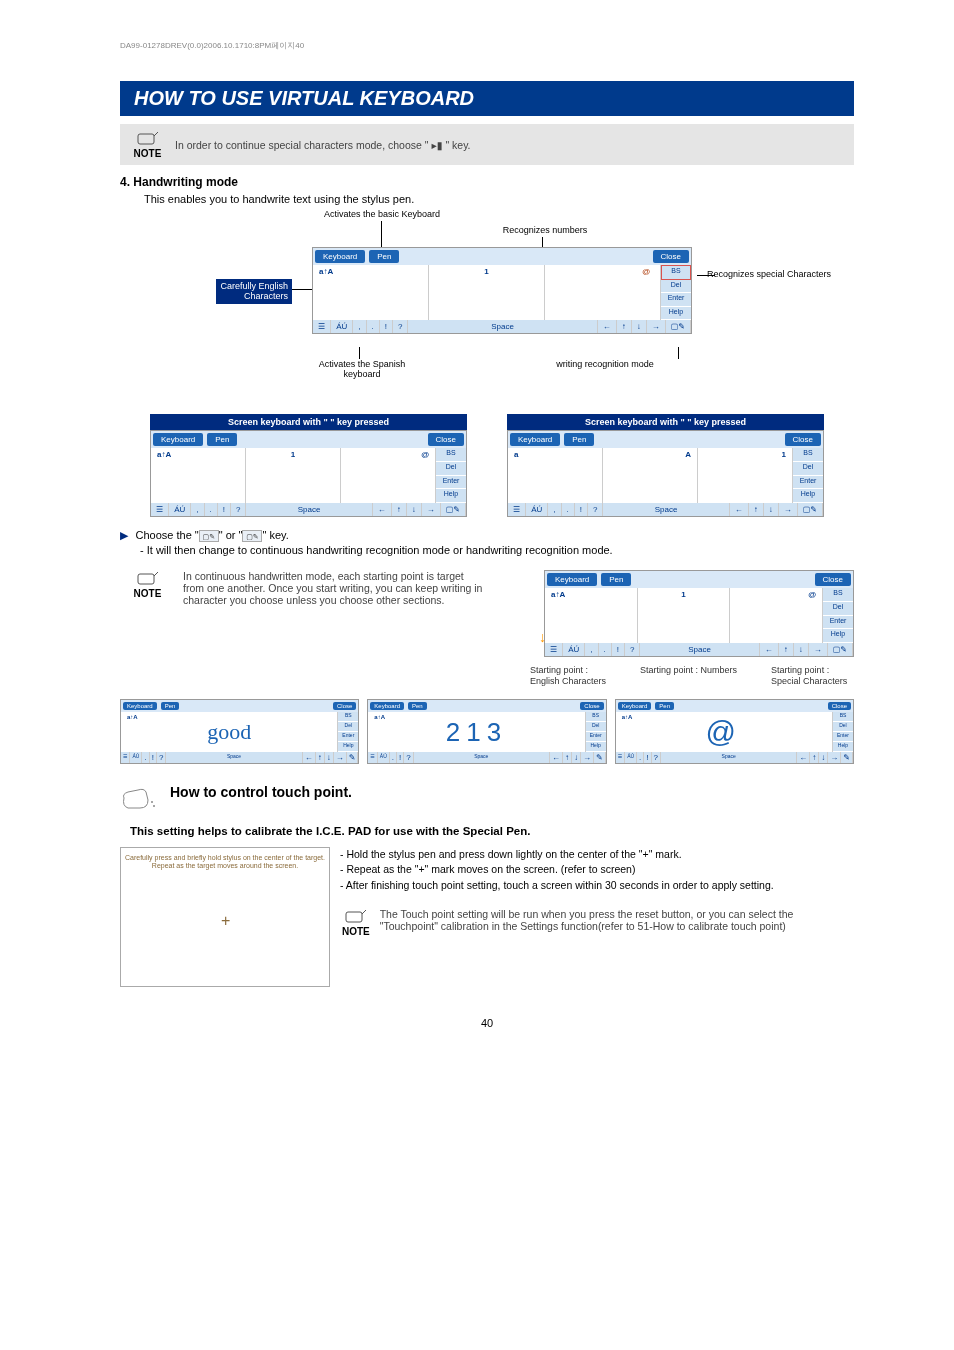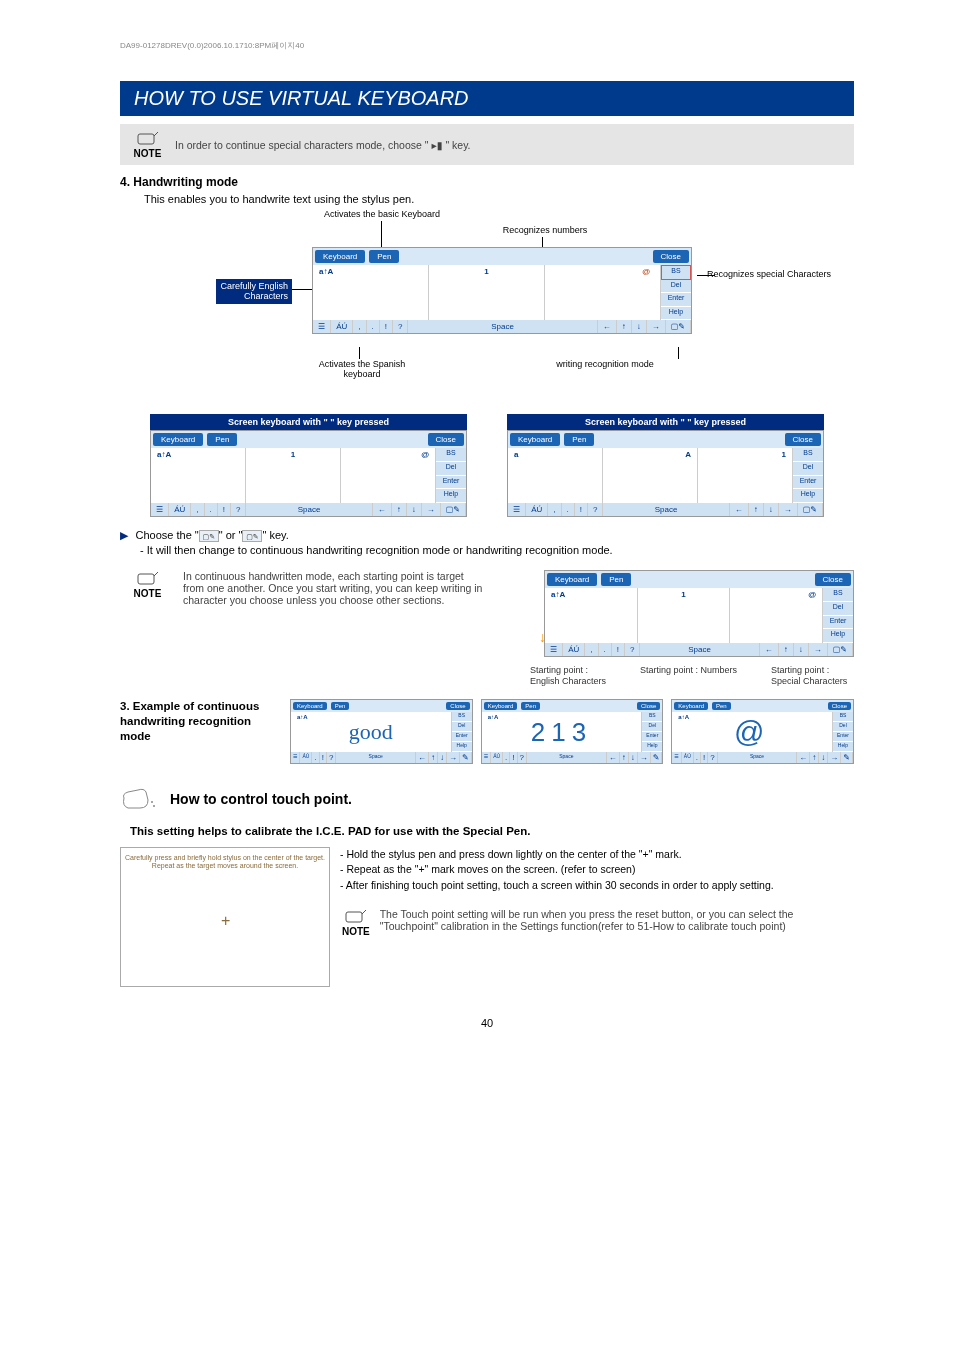--- a/index.html
+++ b/index.html
@@ -1,19 +1,19 @@
 <!DOCTYPE html>
 <html><head>
 <meta charset="utf-8">
 <style>
   * { box-sizing: border-box; margin: 0; padding: 0; }
   body { font-family: Arial, Helvetica, sans-serif; font-size: 11px; color: #000; background: #fff; width: 954px; margin: 0 auto; }
   .page { padding: 40px 100px 40px 120px; }
   .doc-header { font-size: 8px; color: #888; margin-bottom: 30px; }
-  .title-banner { background: #003a8c; color: #fff; font-weight: normal; font-size: 20px; padding: 6px 14px; margin-bottom: 8px; font-style: italic; }
+  .title-banner { background: #003a8c; color: #fff; font-weight: bold; font-size: 20px; padding: 6px 14px; margin-bottom: 8px; font-style: italic; }
   .note-row { display: flex; align-items: center; background: #e5e5e5; padding: 6px 0; margin-bottom: 10px; }
   .note-icon-col { width: 55px; text-align: center; }
   .note-icon { display: inline-block; }
   .note-label { font-weight: bold; font-size: 10px; display: block; }
   .h2 { font-weight: bold; font-size: 12px; margin-bottom: 4px; }
   .body-text { font-size: 11px; margin-left: 24px; margin-bottom: 4px; }
   .bullet { color: #002b7f; margin-right: 4px; }
   .diagram-area { position: relative; margin: 6px 0 14px 0; }
   .callout-label { font-size: 9px; color: #000; text-align: center; line-height: 1.15; }
   .mini-kbd { background: #fff; border: 1px solid #999; display: flex; flex-direction: column; }
@@ -34,21 +34,21 @@
   .note-row2 { display: flex; align-items: flex-start; margin: 14px 0; gap: 8px; }
   .note-text { font-size: 10.5px; color: #444; }
   .sp-row { display: flex; gap: 34px; margin-left: 410px; margin-top: -6px; font-size: 9px; color: #333; }
   .sp-item { max-width: 110px; line-height: 1.2; }
   .ex-row { display: flex; gap: 10px; margin-top: 12px; align-items: flex-start; }
   .ex-label { font-weight: bold; font-size: 11.5px; width: 160px; line-height: 1.3; }
   .ex-kbds { display: flex; gap: 8px; flex: 1; }
   .ex-kbd { flex: 1; }
   .hw-script { font-family: "Brush Script MT", cursive; font-size: 22px; color: #1c64b4; text-align: center; line-height: 40px; }
   .hw-digits { font-family: Arial; font-size: 26px; color: #1c64b4; text-align: center; line-height: 40px; letter-spacing: 6px; }
-  .section-h { font-weight: bold; font-size: 14px; margin: 20px 0 10px 0; display: flex; align-items: center; gap: 8px; }
+  .section-h { font-weight: bold; font-size: 14px; margin: 20px 0 10px 0; display: flex; align-items: flex-start; gap: 8px; }
   .hand-icon-box { width: 42px; }
   .sub-h { font-weight: bold; font-size: 11.5px; margin: 8px 0 10px 10px; }
   .calib-row { display: flex; gap: 10px; align-items: flex-start; }
   .calib-screen { width: 210px; height: 140px; border: 1px solid #aaa; position: relative; background: #fff; }
   .calib-screen .instr { font-size: 7px; color: #8a6b3b; text-align: center; padding-top: 6px; line-height: 1.2; }
   .calib-plus { position: absolute; top: 64px; left: 100px; font-size: 16px; color: #8a6b3b; font-weight: 100; }
   .calib-right { flex: 1; }
   .dash-line { font-size: 10.5px; line-height: 1.5; }
   .note-row3 { display: flex; align-items: flex-start; margin-top: 14px; gap: 8px; }
   .page-num { text-align: center; font-size: 11px; margin-top: 30px; }
@@ -300,21 +300,20 @@
   </div>
   <div class="sp-row">
     <div class="sp-item" style="white-space:pre-line;">Starting point :
 English Characters</div>
     <div class="sp-item">Starting point : Numbers</div>
     <div class="sp-item" style="white-space:pre-line;">Starting point :
 Special Characters</div>
   </div>
 
   <div class="ex-row">
-    <div class="ex-label">3. Example of continuous handwriting recognition mode</div>
     <div class="ex-kbds">
       <div class="mini-kbd ex-kbd">
         <div class="mini-kbd-top">
             <span class="mini-kbd-btn" style="font-size:6px;padding:1px 4px;">Keyboard</span>
             <span class="mini-kbd-btn" style="font-size:6px;padding:1px 4px;">Pen</span>
             <span class="mini-kbd-btn mini-kbd-close" style="font-size:6px;padding:1px 4px;">Close</span>
           </div>
         <div class="mini-kbd-body kbd-body-40">
           <div class="mini-kbd-panel" style="height:40px;">
               <span class="panel-label" style="font-size:6px;">a↑A</span>

